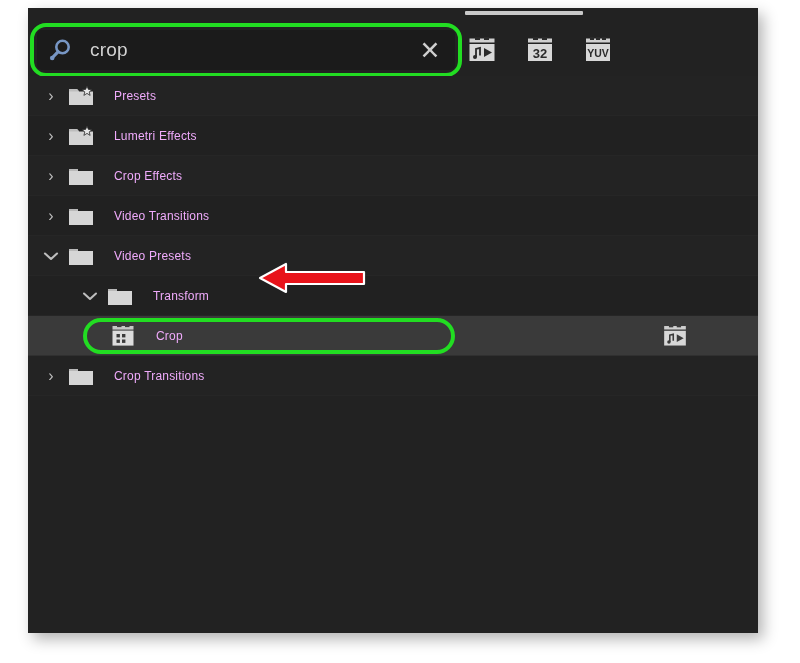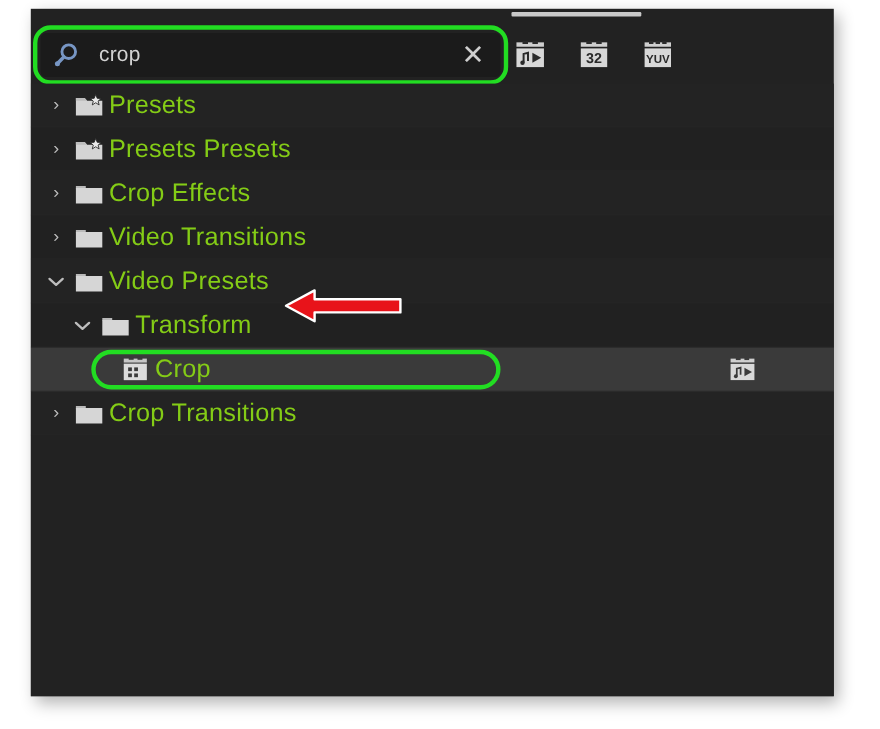--- a/index.html
+++ b/index.html
@@ -182,42 +182,42 @@
     flex: 0 0 auto;
     width: 26px;
     height: 24px;
     margin-left: 6px;
     display: flex;
     align-items: center;
     justify-content: center;
   }
 
   .row-label {
-    margin-left: 5px;
-    color: #84cc16;
-    font-size: 23px;
+    margin-left: 20px;
+    color: #f0abfc;
+    font-size: 12px;
     letter-spacing: 0.2px;
     white-space: nowrap;
   }
 
   .row-right-icon {
     position: absolute;
     right: 85px;
     top: 50%;
     transform: translateY(-50%);
     width: 26px;
     height: 24px;
     display: flex;
     align-items: center;
     justify-content: center;
   }
 
   
   .indent-0 { padding-left: 12px; }
-  .indent-1 { padding-left: 36px; }
+  .indent-1 { padding-left: 51px; }
   .indent-2 { padding-left: 76px; }
 
   
   #crop-highlight {
     position: absolute;
     left: 55px;
     top: 2px;
     width: 372px;
     height: 36px;
     border: 4px solid #22dd22;
@@ -324,21 +324,21 @@
 
       <div class="tree-row alt indent-0">
         <span class="twisty">›</span>
         <span class="folder-icon">
           <svg width="26" height="22" viewBox="0 0 26 22">
             <path d="M1 4 h8 l2.2 2.6 H25 V20 H1 Z" fill="#d4d4d4"></path>
             <path d="M1 4 h8 l2.2 2.6 H1 Z" fill="#bdbdbd"></path>
             <polygon points="19,1 20.4,4.4 24,4.6 21.2,6.9 22.1,10.4 19,8.4 15.9,10.4 16.8,6.9 14,4.6 17.6,4.4" fill="#e8e8e8" stroke="#2a2a2a" stroke-width="0.8"></polygon>
           </svg>
         </span>
-        <span class="row-label">Presets Presets</span>
+        <span class="row-label">Lumetri Effects</span>
       </div>
 
       <div class="tree-row indent-0">
         <span class="twisty">›</span>
         <span class="folder-icon">
           <svg width="26" height="22" viewBox="0 0 26 22">
             <path d="M1 4 h9 v2.4 H1 Z" fill="#b9b9b9"></path>
             <path d="M1 6 H25 V20 H1 Z" fill="#d6d6d6"></path>
           </svg>
         </span>

